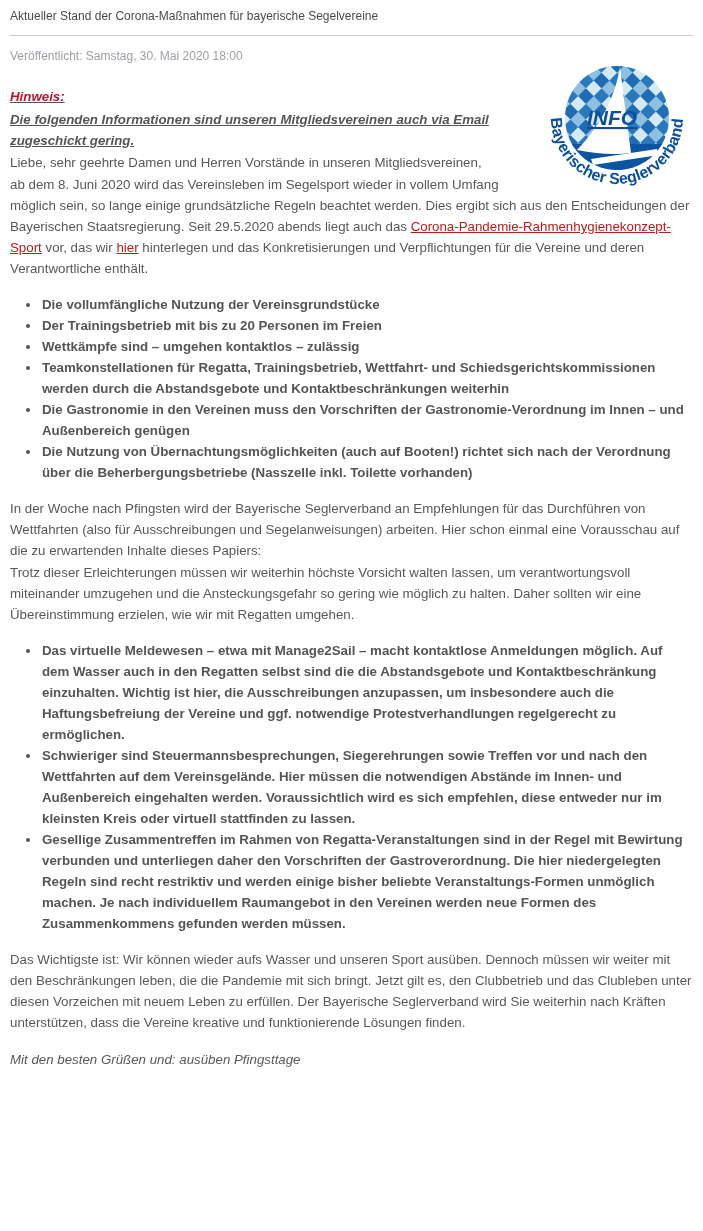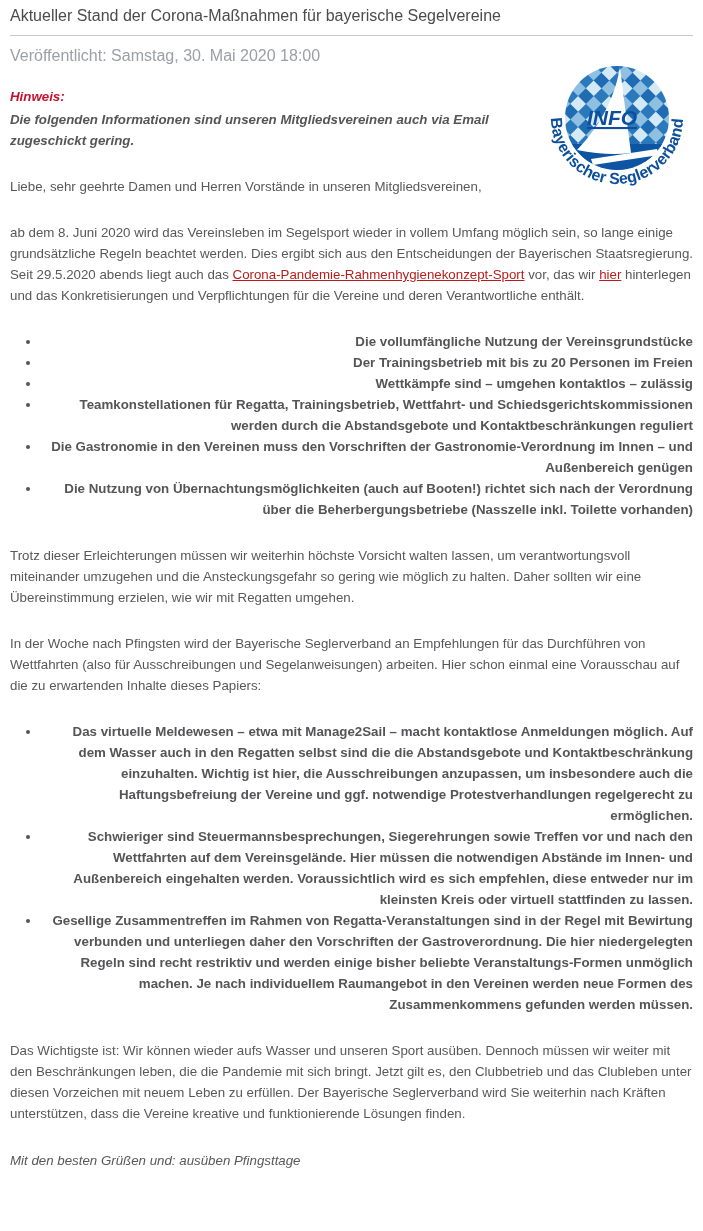--- a/index.html
+++ b/index.html
@@ -6,37 +6,37 @@
   body {
     width:703px;
     font-family:"Liberation Sans", sans-serif;
     font-size:13.3px;
     line-height:21px;
     color:#58585a;
   }
   .page { padding:4px 10px 4px; min-height:1231px; box-sizing:border-box; }
 
   h1.title {
-    font-size:16px; line-height:24px; font-weight:400;
+    font-size:12px; line-height:24px; font-weight:400;
     color:#4b4b4d; margin:0 0 7px 0;
   }
   hr.title-rule { border:none; border-top:1px solid #c9c9c9; margin:0; height:0; }
 
-  p.published { color:#9aa0a6; font-size:16px; line-height:16px; margin:12px 0 0 0; }
+  p.published { color:#9aa0a6; font-size:12px; line-height:16px; margin:12px 0 0 0; }
 
   .logo-float { float:right; width:152px; height:122px; margin:0 0 2px 12px; }
   .logo-float svg { overflow:visible; display:block; }
 
-  p.notice { margin:22px 0 0 0; font-weight:bold; font-style:italic; color:#555557; }
+  p.notice { margin:22px 0 0 0; font-weight:bold; font-style:italic; color:#555557;text-decoration:underline; }
   .notice-label { display:block; color:#c2122e; margin-bottom:2px; }
 
-  p.body { margin:25px 0; }
+  p.body { margin:1px 0; }
   a.textlink { color:#b91c1c; text-decoration:underline; cursor:pointer; }
 
-  ul.bullets { margin:15px 0; padding:0 0 0 31px; font-weight:bold; color:#555557;text-align:right; }
+  ul.bullets { margin:15px 0; padding:0 0 0 31px; font-weight:bold; color:#555557; }
   ul.bullets li { margin:0; padding-left:1px; }
 
   p.signature { font-style:italic; line-height:23px; margin:15px 0 6px 0; }
 </style>
 </head>
 <body>
 
 <div class="page">
 
   <h1 class="title">Aktueller Stand der Corona-Maßnahmen für bayerische Segelvereine</h1>
@@ -79,28 +79,28 @@
   <p class="body">Liebe, sehr geehrte Damen und Herren Vorstände in unseren Mitgliedsvereinen,</p>
 
   <p class="body"><span>ab dem 8. Juni 2020 wird das Vereinsleben im Segelsport wieder in vollem Umfang möglich sein, so lange einige grundsätzliche Regeln beachtet werden. Dies ergibt sich aus den Entscheidungen der Bayerischen Staatsregierung. Seit 29.5.2020 abends liegt auch das </span><a class="textlink" href="#">Corona-Pandemie-Rahmenhygienekonzept-Sport</a><span> vor, das wir </span><a class="textlink" href="#">hier</a><span> hinterlegen und das Konkretisierungen und Verpflichtungen für die Vereine und deren Verantwortliche enthält.</span></p>
 
 
 
   <ul class="bullets">
     <li>Die vollumfängliche Nutzung der Vereinsgrundstücke</li>
     <li>Der Trainingsbetrieb mit bis zu 20 Personen im Freien</li>
     <li>Wettkämpfe sind – umgehen kontaktlos – zulässig</li>
-    <li>Teamkonstellationen für Regatta, Trainingsbetrieb, Wettfahrt- und Schiedsgerichtskommissionen werden durch die Abstandsgebote und Kontaktbeschränkungen reguliert</li>
+    <li>Teamkonstellationen für Regatta, Trainingsbetrieb, Wettfahrt- und Schiedsgerichtskommissionen werden durch die Abstandsgebote und Kontaktbeschränkungen weiterhin</li>
     <li>Die Gastronomie in den Vereinen muss den Vorschriften der Gastronomie-Verordnung im Innen – und Außenbereich genügen</li>
     <li>Die Nutzung von Übernachtungsmöglichkeiten (auch auf Booten!) richtet sich nach der Verordnung über die Beherbergungsbetriebe (Nasszelle inkl. Toilette vorhanden)</li>
   </ul>
 
+  <p class="body">In der Woche nach Pfingsten wird der Bayerische Seglerverband an Empfehlungen für das Durchführen von Wettfahrten (also für Ausschreibungen und Segelanweisungen) arbeiten. Hier schon einmal eine Vorausschau auf die zu erwartenden Inhalte dieses Papiers:</p>
+
   <p class="body">Trotz dieser Erleichterungen müssen wir weiterhin höchste Vorsicht walten lassen, um verantwortungsvoll miteinander umzugehen und die Ansteckungsgefahr so gering wie möglich zu halten. Daher sollten wir eine Übereinstimmung erzielen, wie wir mit Regatten umgehen.</p>
-
-  <p class="body">In der Woche nach Pfingsten wird der Bayerische Seglerverband an Empfehlungen für das Durchführen von Wettfahrten (also für Ausschreibungen und Segelanweisungen) arbeiten. Hier schon einmal eine Vorausschau auf die zu erwartenden Inhalte dieses Papiers:</p>
 
   <ul class="bullets">
     <li>Das virtuelle Meldewesen – etwa mit Manage2Sail – macht kontaktlose Anmeldungen möglich. Auf dem Wasser auch in den Regatten selbst sind die die Abstandsgebote und Kontaktbeschränkung einzuhalten. Wichtig ist hier, die Ausschreibungen anzupassen, um insbesondere auch die Haftungsbefreiung der Vereine und ggf. notwendige Protestverhandlungen regelgerecht zu ermöglichen.</li>
     <li>Schwieriger sind Steuermannsbesprechungen, Siegerehrungen sowie Treffen vor und nach den Wettfahrten auf dem Vereinsgelände. Hier müssen die notwendigen Abstände im Innen- und Außenbereich eingehalten werden. Voraussichtlich wird es sich empfehlen, diese entweder nur im kleinsten Kreis oder virtuell stattfinden zu lassen.</li>
     <li>Gesellige Zusammentreffen im Rahmen von Regatta-Veranstaltungen sind in der Regel mit Bewirtung verbunden und unterliegen daher den Vorschriften der Gastroverordnung. Die hier niedergelegten Regeln sind recht restriktiv und werden einige bisher beliebte Veranstaltungs-Formen unmöglich machen. Je nach individuellem Raumangebot in den Vereinen werden neue Formen des Zusammenkommens gefunden werden müssen.</li>
   </ul>
 
   <p class="body">Das Wichtigste ist: Wir können wieder aufs Wasser und unseren Sport ausüben. Dennoch müssen wir weiter mit den Beschränkungen leben, die die Pandemie mit sich bringt. Jetzt gilt es, den Clubbetrieb und das Clubleben unter diesen Vorzeichen mit neuem Leben zu erfüllen. Der Bayerische Seglerverband wird Sie weiterhin nach Kräften unterstützen, dass die Vereine kreative und funktionierende Lösungen finden.</p>
 
   <p class="signature">

